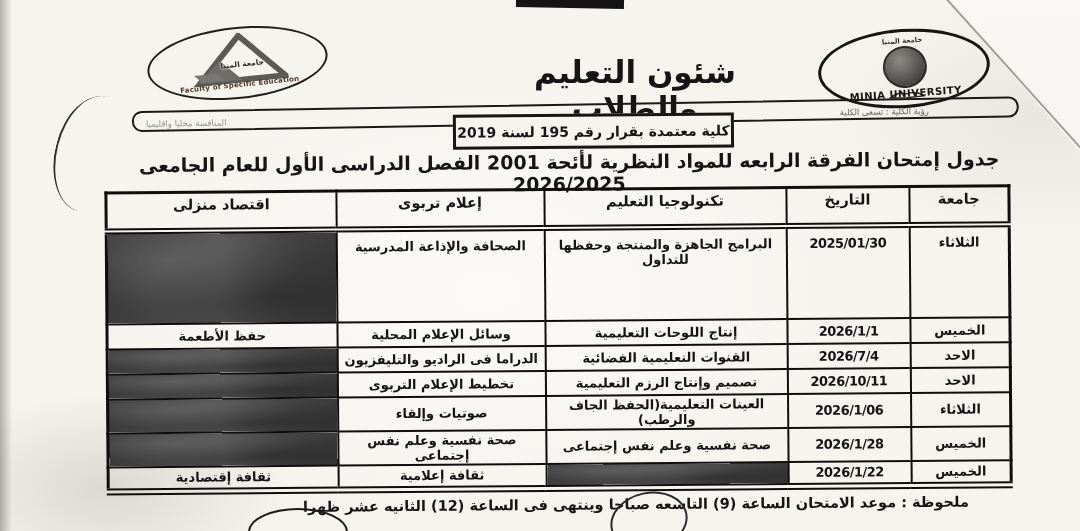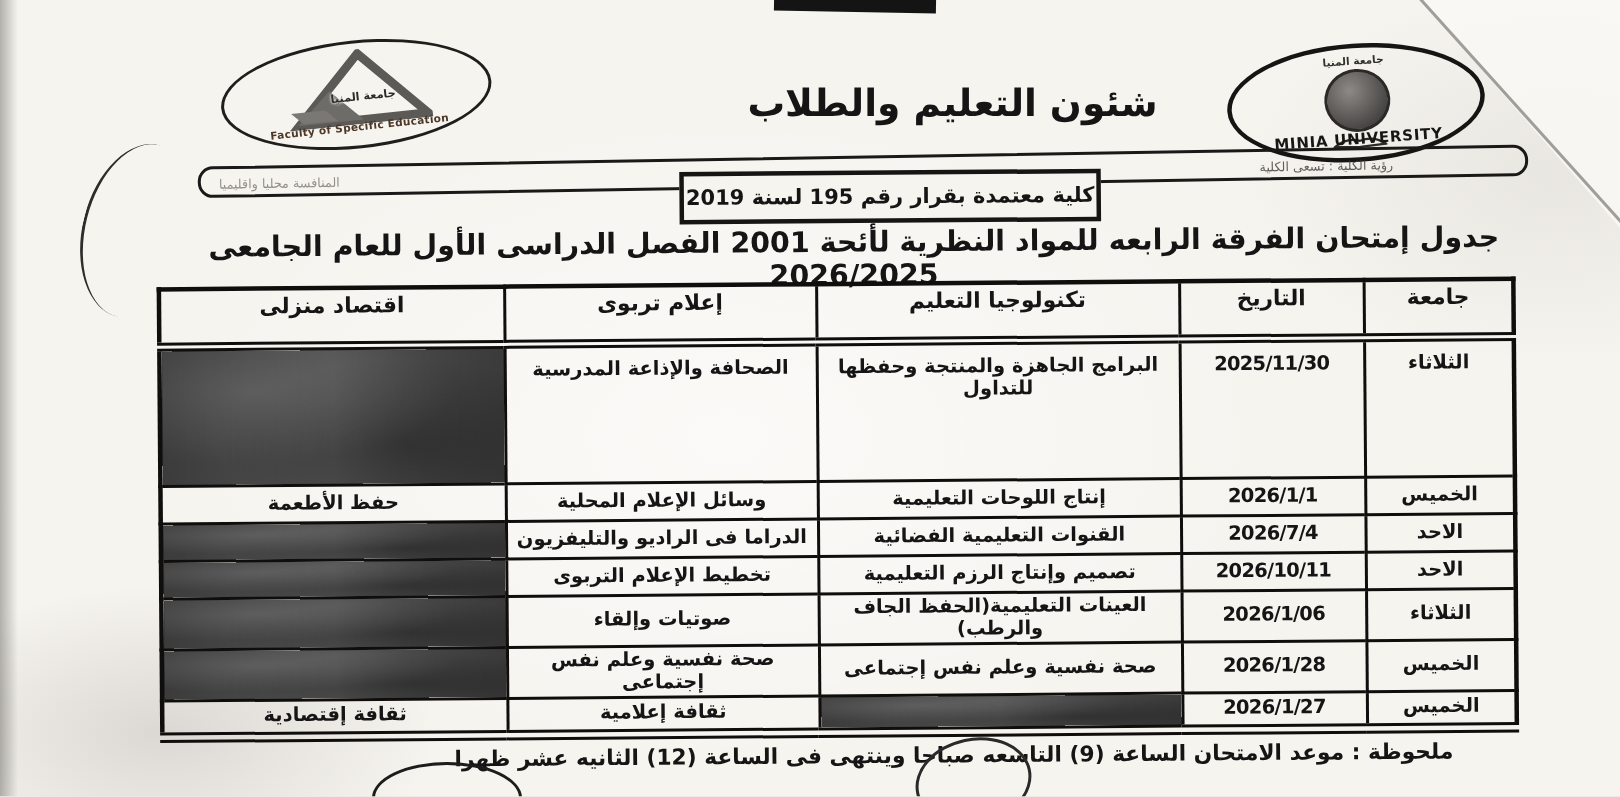--- a/index.html
+++ b/index.html
@@ -27,21 +27,21 @@
   .scan-curve { position:absolute; left:55px; top:95px; width:75px; height:118px;
     border-left:2.5px solid #2e2d2b; border-top:none; border-right:none; border-bottom:none;
     border-radius:50%; transform:rotate(14deg); }
   .stamp-1 { position:absolute; left:248px; top:508px; width:100px; height:48px;
     border:2.5px solid #1c1c1c; border-radius:50%; }
   .stamp-2 { position:absolute; left:610px; top:492px; width:78px; height:58px;
     border:2px solid #2a2a2a; border-radius:50%; transform:rotate(-12deg); }
 
   
   .dept-title { position:absolute; left:480px; top:54px; width:310px; text-align:center;
-    font-size:25px; font-weight:bold; direction:rtl; }
+    font-size:31px; font-weight:bold; direction:rtl; }
 
   .faculty-logo { position:absolute; left:147px; top:27px; width:181px; height:72px;
     border:2.5px solid #1f1e1c; border-radius:50%; transform:rotate(-6deg); }
   .faculty-logo svg { position:absolute; left:42px; top:4px; }
   .faculty-name-ar { position:absolute; left:48px; top:31px; width:90px; text-align:center;
     font-size:7.5px; font-weight:bold; color:#2e2c2a; direction:rtl;
     text-shadow:0 0 2px #f6f4ef, 0 0 2px #f6f4ef; }
   .faculty-caption { position:absolute; left:0; top:52px; width:100%; text-align:center;
     font-size:7px; font-weight:bold; color:#4d3727; letter-spacing:0.2px; }
 
@@ -158,21 +158,21 @@
           <th class="day-h">جامعة</th>
           <th>التاريخ</th>
           <th>تكنولوجيا التعليم</th>
           <th>إعلام تربوى</th>
           <th>اقتصاد منزلى</th>
         </tr>
       </thead>
       <tbody>
         <tr class="tall">
           <td class="day">الثلاثاء</td>
-          <td class="date">2025/11/30</td>
+          <td class="date">2025/01/30</td>
           <td>البرامج الجاهزة والمنتجة وحفظها للتداول</td>
           <td>الصحافة والإذاعة المدرسية</td>
           <td class="shaded"></td>
         </tr>
         <tr>
           <td class="day">الخميس</td>
           <td class="date">2026/1/1</td>
           <td>إنتاج اللوحات التعليمية</td>
           <td>وسائل الإعلام المحلية</td>
           <td>حفظ الأطعمة</td>
@@ -200,21 +200,21 @@
         </tr>
         <tr>
           <td class="day">الخميس</td>
           <td class="date">2026/1/28</td>
           <td>صحة نفسية وعلم نفس إجتماعى</td>
           <td>صحة نفسية وعلم نفس إجتماعى</td>
           <td class="shaded"></td>
         </tr>
         <tr>
           <td class="day">الخميس</td>
-          <td class="date">2026/1/27</td>
+          <td class="date">2026/1/22</td>
           <td class="shaded"></td>
           <td>ثقافة إعلامية</td>
           <td>ثقافة إقتصادية</td>
         </tr>
       </tbody>
     </table>
 
     <div class="exam-note">
       <span class="u">ملحوظة</span><span> : موعد الامتحان الساعة (9) التاسعه صباحا وينتهى فى الساعة (12) الثانيه عشر ظهرا</span>
     </div>

